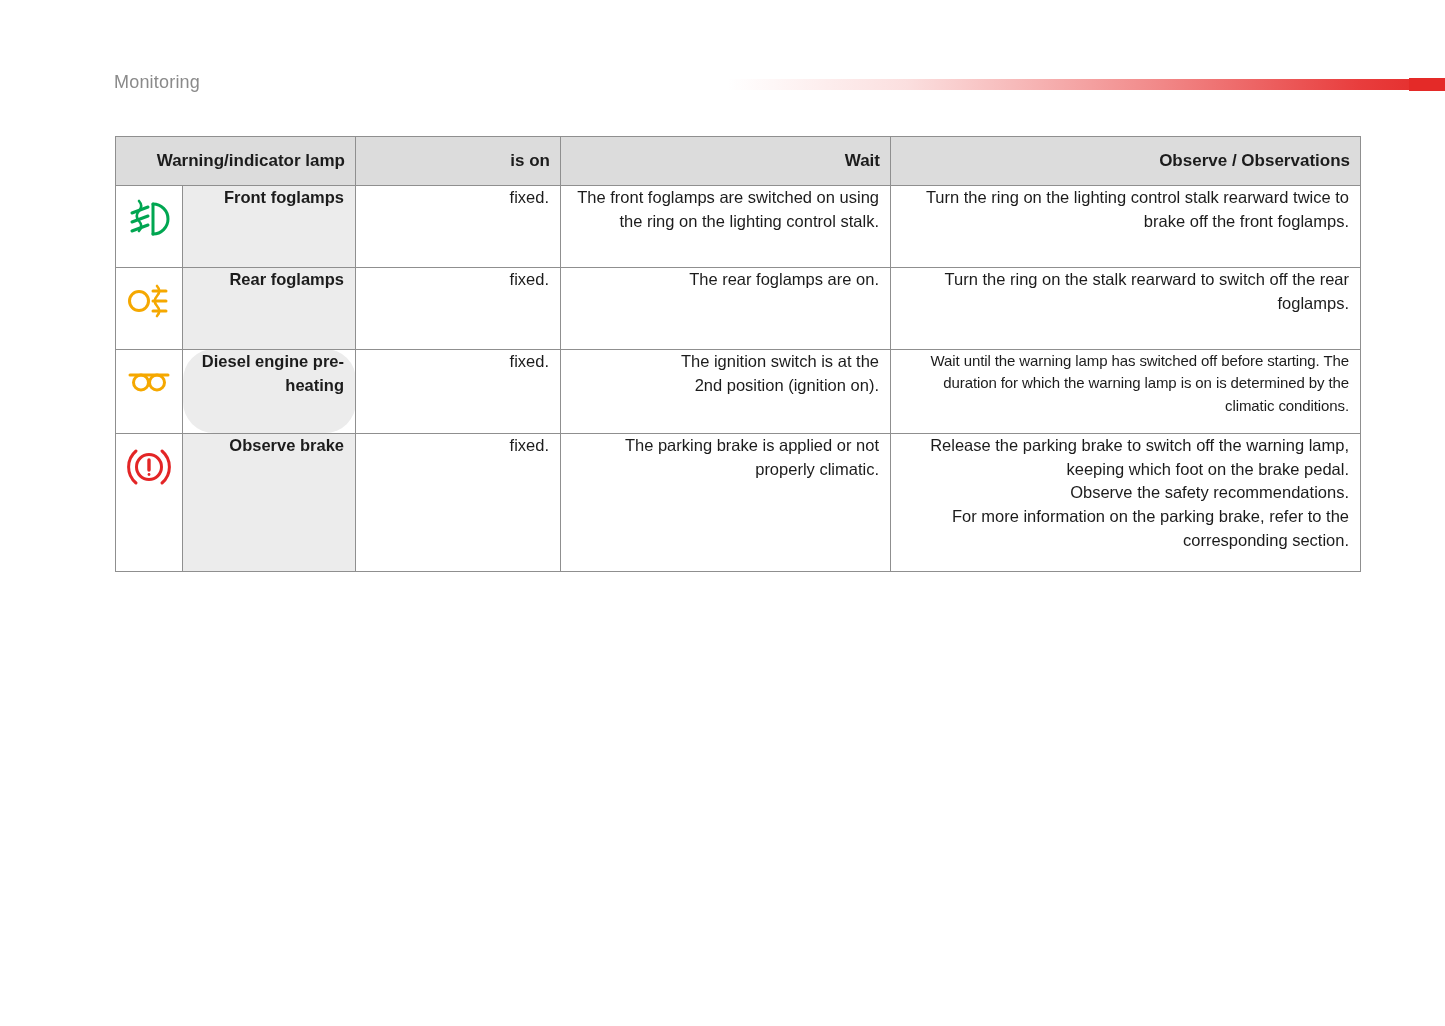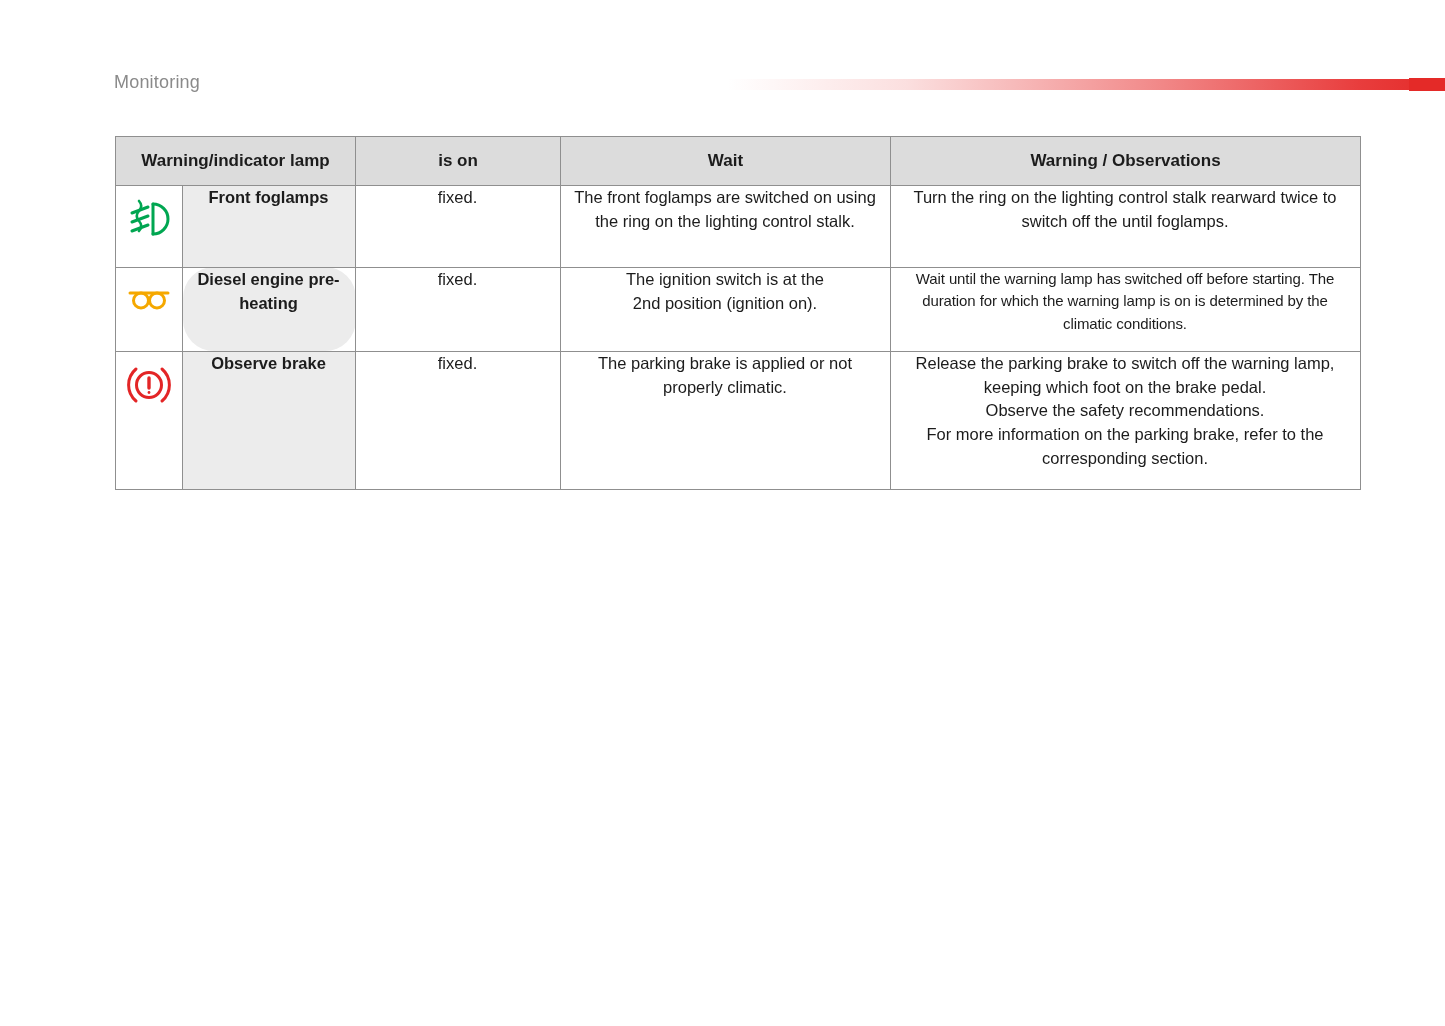--- a/index.html
+++ b/index.html
@@ -48,21 +48,21 @@
     position: absolute;
     left: 115px;
     top: 136px;
     width: 1245px;
     border-collapse: collapse;
     table-layout: fixed;
   }
   .lamp-table th, .lamp-table td {
     border: 1px solid #8f8f8f;
     vertical-align: top;
-    text-align: center;
+    text-align: right;
     font-size: 16.5px;
     line-height: 1.45;
   }
   .lamp-table th {
     background: #dcdcdc;
     font-weight: bold;
     font-size: 17px;
     padding: 12px 10px 11px 10px;
     color: #1c1c1c;
   }
@@ -115,42 +115,57 @@
       <col class="col-name">
       <col class="col-ison">
       <col class="col-cause">
       <col class="col-action">
     </colgroup>
     <thead>
       <tr>
         <th colspan="2">Warning/indicator lamp</th>
         <th>is on</th>
         <th>Wait</th>
-        <th>Warning / Observations</th>
+        <th>Observe / Observations</th>
       </tr>
     </thead>
     <tbody>
 
       <tr class="row-1">
         <td class="icon-cell">
           <svg class="lamp-svg" width="46" height="46" viewBox="0 0 46 46" fill="none" stroke="#00a651" stroke-width="3" stroke-linecap="round">
             <path d="M27 8 v30"></path>
             <path d="M27 8 a15 15 0 0 1 0 30"></path>
             <path d="M22 11 L6 17"></path>
             <path d="M22 20 L6 26"></path>
             <path d="M22 29 L6 35"></path>
             <path d="M13 5 q4.5 5 0 10 q-4.5 5 0 10 q4.5 5 0 10" stroke-width="2.6"></path>
           </svg>
         </td>
         <td class="name-cell">Front foglamps</td>
         <td class="text-cell">fixed.</td>
         <td class="text-cell">The front foglamps are switched on using the ring on the lighting control stalk.</td>
-        <td class="text-cell">Turn the ring on the lighting control stalk rearward twice to switch off the until foglamps.</td>
-      </tr>
-
+        <td class="text-cell">Turn the ring on the lighting control stalk rearward twice to brake off the front foglamps.</td>
+      </tr>
+
+      <tr class="row-2">
+        <td class="icon-cell">
+          <svg class="lamp-svg" width="46" height="46" viewBox="0 0 46 46" fill="none" stroke="#f5a800" stroke-width="3" stroke-linecap="round">
+            <circle cx="13" cy="23" r="9.5"></circle>
+            <path d="M27 13 H40"></path>
+            <path d="M27 23 H40"></path>
+            <path d="M27 33 H40"></path>
+            <path d="M31 8 q4.5 5 0 10 q-4.5 5 0 10 q4.5 5 0 10" stroke-width="2.6"></path>
+          </svg>
+        </td>
+        <td class="name-cell">Rear foglamps</td>
+        <td class="text-cell">fixed.</td>
+        <td class="text-cell">The rear foglamps are on.</td>
+        <td class="text-cell">Turn the ring on the stalk rearward to switch off the rear foglamps.</td>
+      </tr>
 
       <tr class="row-3">
         <td class="icon-cell">
           <svg class="lamp-svg" width="46" height="42" viewBox="0 0 46 42" fill="none" stroke="#f5a800" stroke-width="3" stroke-linecap="round">
             <path d="M4 15 H42"></path>
             <circle cx="15" cy="22.5" r="7.5"></circle>
             <circle cx="31" cy="22.5" r="7.5"></circle>
           </svg>
         </td>
         <td class="name-cell">Diesel engine pre-heating</td>

